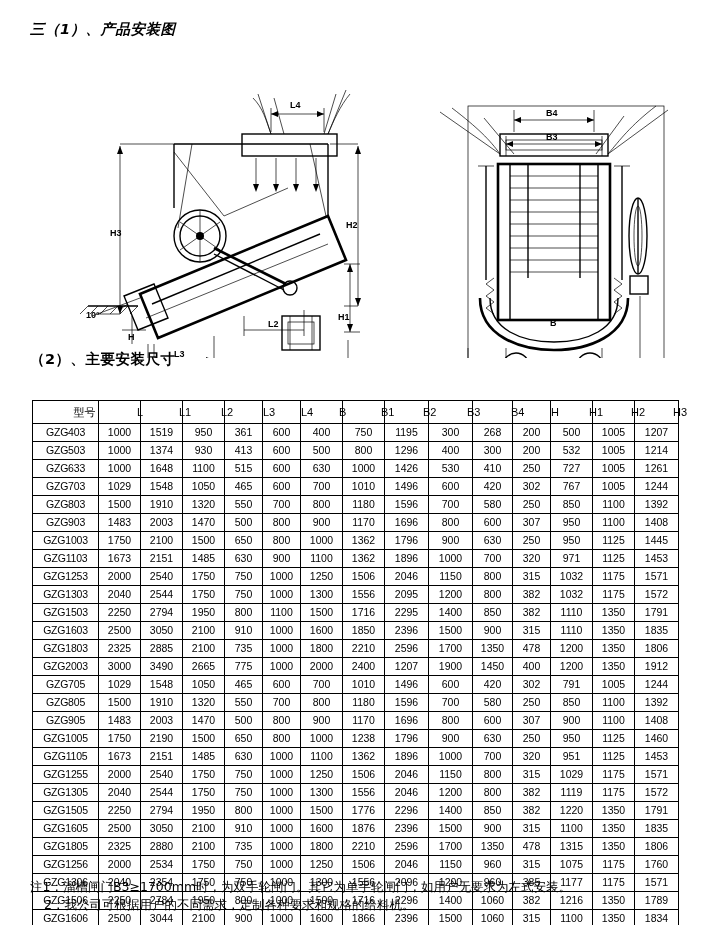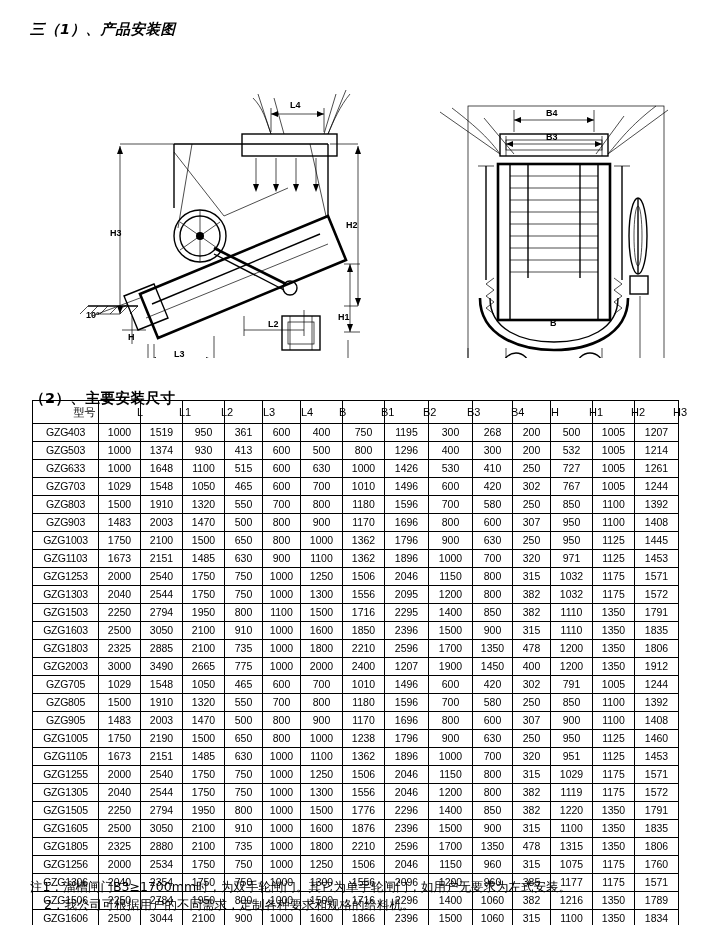--- a/index.html
+++ b/index.html
@@ -28,21 +28,21 @@
   }
   #title-1 {
     position: absolute;
     left: 30px;
     top: 20px;
     font-style: italic;
   }
   #title-2 {
     position: absolute;
     left: 30px;
-    top: 389px;
+    top: 350px;
   }
   #figures {
     position: absolute;
     left: 28px;
     top: 48px;
     width: 650px;
     height: 310px;
   }
   #table-wrap {
     position: absolute;

